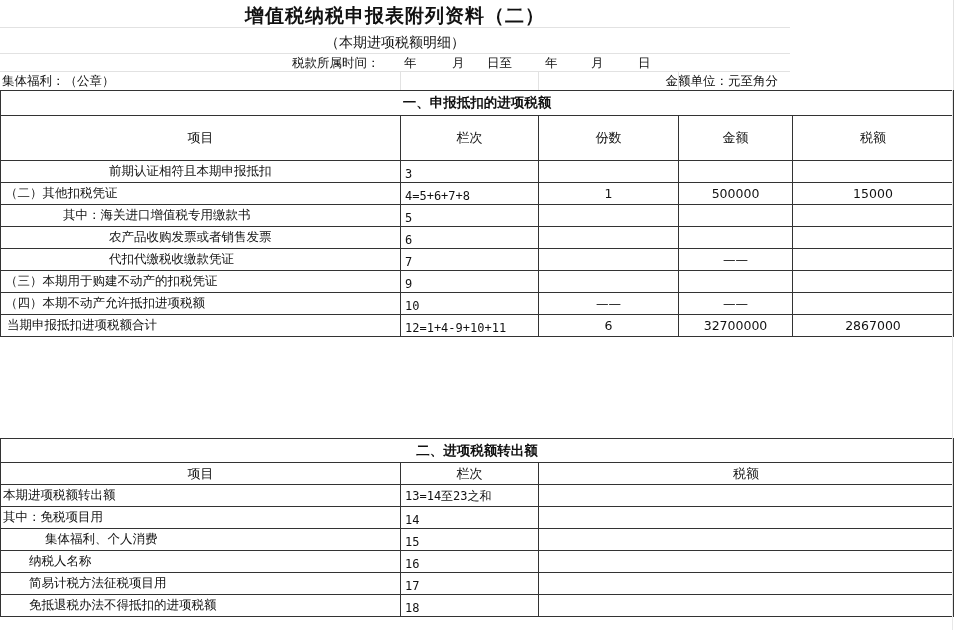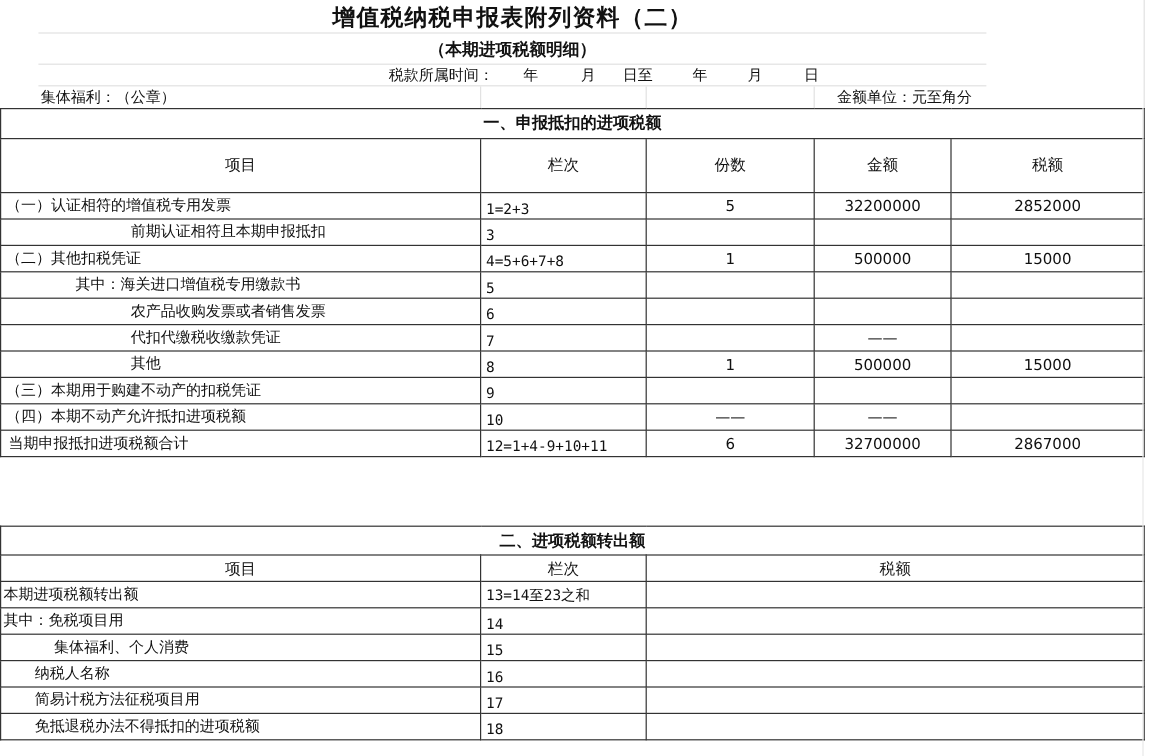--- a/index.html
+++ b/index.html
@@ -1,22 +1,22 @@
 <!DOCTYPE html>
 <html><head>
 <meta charset="utf-8">
 <style>
   html, body { margin:0; padding:0; background:#ffffff; }
   body { width:962px; height:630px; overflow:hidden; position:relative;
          font-family: "DejaVu Sans", "Liberation Sans", sans-serif; color:#111; font-size:12px; }
   .grid { position:absolute; left:0; top:0; width:962px; height:630px; }
-  .row { position:absolute; left:0; width:790px; box-sizing:border-box;margin-left:32px; }
+  .row { position:absolute; left:0; width:790px; box-sizing:border-box; }
   .gl { border-bottom:1px solid #e2e2e2; }
   .title { top:0; height:28px; text-align:center; font-size:19px; font-weight:bold; line-height:30px; letter-spacing:1px; }
-  .subtitle { top:28px; height:26px; text-align:center; font-size:14px; font-weight:bold; line-height:28px; }
+  .subtitle { top:28px; height:26px; text-align:center; font-size:14px; font-weight:normal; line-height:28px; }
   .period { top:54px; height:18px; line-height:18px; font-size:12.5px; }
   .period .lbl { position:absolute; left:292px; }
   .period span.p { position:absolute; }
   .taxpayer { top:72px; height:18px; line-height:18px; font-size:12.5px; }
   .taxpayer .left { position:absolute; left:2px; }
   .taxpayer .right { position:absolute; right:12px; }
   .vline { position:absolute; width:1px; background:#e2e2e2; }
 
   table.t { position:absolute; left:0; border-collapse:collapse; table-layout:fixed; width:953px; }
   table.t td { border:1px solid #333; padding:0 4px; height:22px; font-size:12.5px; white-space:nowrap; overflow:hidden; box-sizing:border-box; }
@@ -71,27 +71,20 @@
       <td class="sec" colspan="5">一、申报抵扣的进项税额</td>
     </tr>
     <tr>
       <td class="hdr">项目</td>
       <td class="hdr">栏次</td>
       <td class="hdr">份数</td>
       <td class="hdr">金额</td>
       <td class="hdr">税额</td>
     </tr>
     <tr>
-      <td>（一）认证相符的增值税专用发票</td>
-      <td class="code">1=2+3</td>
-      <td class="c">5</td>
-      <td class="c">32200000</td>
-      <td class="c">2852000</td>
-    </tr>
-    <tr>
       <td class="ind2">前期认证相符且本期申报抵扣</td>
       <td class="code">3</td>
       <td class="c"></td>
       <td class="c"></td>
       <td class="c"></td>
     </tr>
     <tr>
       <td>（二）其他扣税凭证</td>
       <td class="code">4=5+6+7+8</td>
       <td class="c">1</td>
@@ -111,27 +104,20 @@
       <td class="c"></td>
       <td class="c"></td>
       <td class="c"></td>
     </tr>
     <tr>
       <td class="ind2">代扣代缴税收缴款凭证</td>
       <td class="code">7</td>
       <td class="c"></td>
       <td class="c">——</td>
       <td class="c"></td>
-    </tr>
-    <tr>
-      <td class="ind2">其他</td>
-      <td class="code">8</td>
-      <td class="c">1</td>
-      <td class="c">500000</td>
-      <td class="c">15000</td>
     </tr>
     <tr>
       <td>（三）本期用于购建不动产的扣税凭证</td>
       <td class="code">9</td>
       <td class="c"></td>
       <td class="c"></td>
       <td class="c"></td>
     </tr>
     <tr>
       <td>（四）本期不动产允许抵扣进项税额</td>

